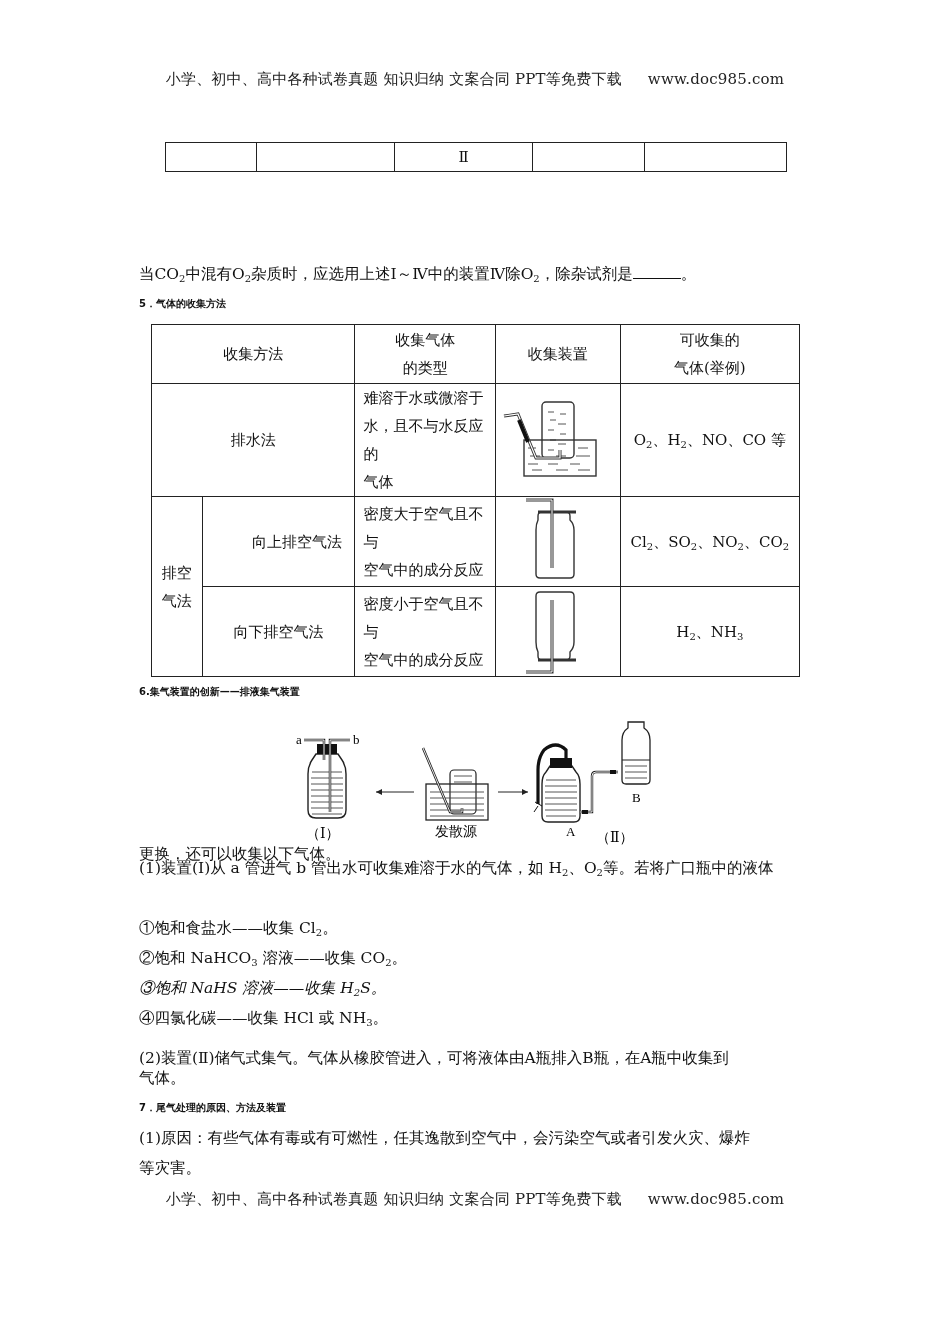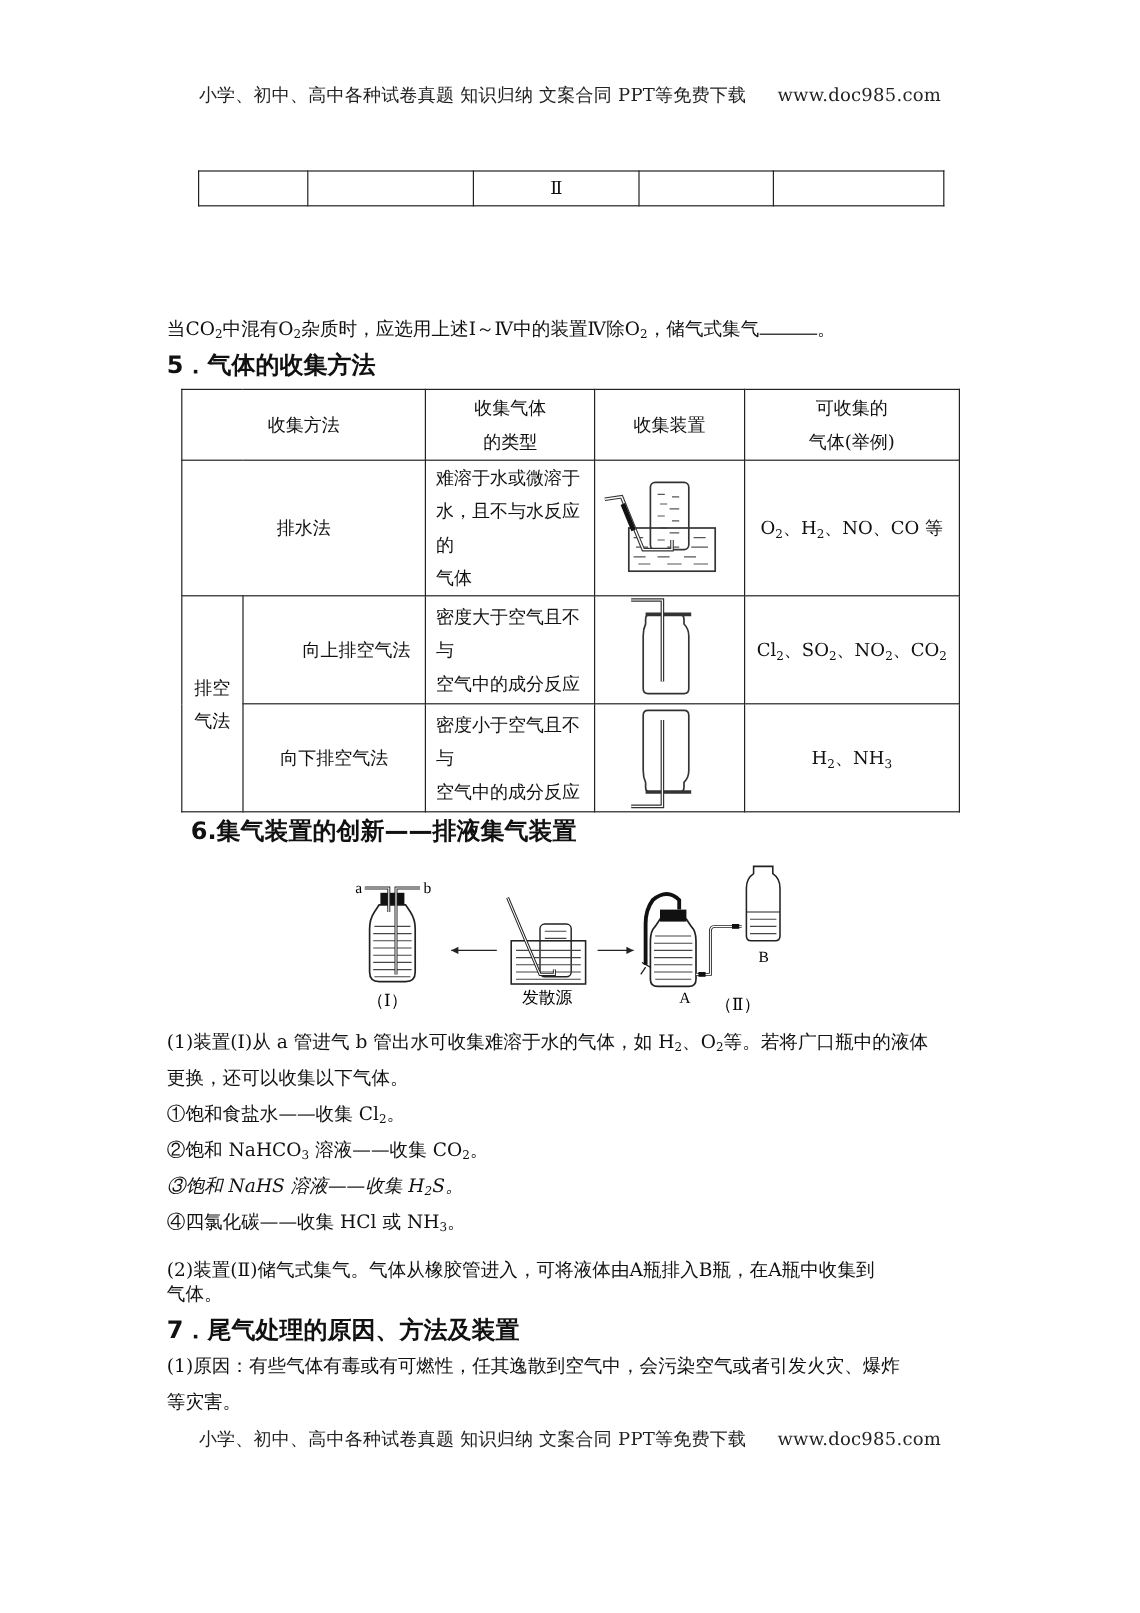--- a/index.html
+++ b/index.html
@@ -2,21 +2,21 @@
 <html><head>
 <meta charset="utf-8">
 <style>
   html, body { margin:0; padding:0; background:#ffffff; }
   body { width:950px; height:1344px; position:relative; overflow:hidden;
          font-family:"DejaVu Serif","Liberation Serif",serif; color:#111; }
   .abs { position:absolute; }
   .hdr { left:0; width:950px; text-align:center; font-size:15px; color:#222; letter-spacing:0.2px; }
   .hdr .url { margin-left:26px; }
   .line { left:139px; font-size:15.5px; line-height:20px; white-space:nowrap; }
-  .bold { font-family:"DejaVu Sans","Liberation Sans",sans-serif; font-weight:bold; font-size:20px; }
+  .bold { font-family:"DejaVu Sans","Liberation Sans",sans-serif; font-weight:bold; font-size:10px; }
   sub { font-size:10px; vertical-align:-3px; line-height:0; }
   table { border-collapse:collapse; }
   td { border:1.3px solid #222; font-size:15px; line-height:28px; padding:0 8px; vertical-align:middle; }
   td.c { text-align:center; }
   td.l { text-align:left; }
   .t1 td { line-height:28px; }
   .blank { display:inline-block; width:48px; border-bottom:1px solid #111; height:14px; vertical-align:baseline; }
   svg { display:block; }
 </style>
 </head>
@@ -32,21 +32,21 @@
     <td style="width:74px;"></td>
     <td style="width:122px;"></td>
     <td class="c" style="width:122px;">Ⅱ</td>
     <td style="width:95px;"></td>
     <td style="width:126px;"></td>
   </tr>
 </tbody>
   </table>
 
 <div class="abs line" style="top:264px;">
-  <span>当CO</span><sub>2</sub><span>中混有O</span><sub>2</sub><span>杂质时，应选用上述Ⅰ～Ⅳ中的装置Ⅳ除O</span><sub>2</sub><span>，储气式集气</span><span class="blank"></span><span>。</span>
+  <span>当CO</span><sub>2</sub><span>中混有O</span><sub>2</sub><span>杂质时，应选用上述Ⅰ～Ⅳ中的装置Ⅳ除O</span><sub>2</sub><span>，除杂试剂是</span><span class="blank"></span><span>。</span>
 </div>
 
 <div class="abs line bold" style="top:294px;">5．气体的收集方法</div>
 
 <table class="abs" style="left:151px; top:324px; width:649px;">
   <tbody>
       <tr style="height:59px;">
     <td class="c" colspan="2" style="width:156px;">收集方法</td>
     <td class="c" style="width:125px;"><span>收集气体</span><br><span>的类型</span></td>
     <td class="c" style="width:108px;">收集装置</td>
@@ -113,21 +113,21 @@
         <line x1="42" y1="72" x2="80" y2="72" stroke="#333" stroke-width="3"></line>
         <path d="M56 12 L56 84 L30 84" fill="none" stroke="#333" stroke-width="3"></path>
         <path d="M56 12 L56 84 L30 84" fill="none" stroke="#fff" stroke-width="1"></path>
       </svg>
     </td>
     <td class="c">H<sub>2</sub>、NH<sub>3</sub></td>
   </tr>
 </tbody>
   </table>
 
-<div class="abs line bold" style="top:682px;margin-left:20px;">6.集气装置的创新——排液集气装置</div>
+<div class="abs line bold" style="top:682px;">6.集气装置的创新——排液集气装置</div>
 
 <div class="abs" style="left:292px; top:714px;">
   <svg width="380" height="132" viewBox="0 0 380 132">
 
     <g>
       <path d="M24 40 L20 46 Q16 52 16 60 L16 96 Q16 104 24 104 L46 104 Q54 104 54 96 L54 60 Q54 52 50 46 L46 40 Z" fill="#fff" stroke="#222" stroke-width="1.4"></path>
       <rect x="25" y="30" width="20" height="10" fill="#111"></rect>
       <g stroke="#444" stroke-width="0.9">
         <line x1="20" y1="58" x2="50" y2="58"></line>
           <line x1="19" y1="64" x2="51" y2="64"></line>
@@ -196,21 +196,21 @@
           <line x1="333" y1="64" x2="355" y2="64"></line>
       </g>
       <text x="340" y="88" font-size="13" font-family="Liberation Serif, serif">B</text>
       <text x="274" y="122" font-size="13" font-family="Liberation Serif, serif">A</text>
       <text x="304" y="128" font-size="14" font-family="DejaVu Serif, serif">（Ⅱ）</text>
     </g>
   </svg>
 </div>
 
 <div class="abs line" style="top:858px;">(1)装置(Ⅰ)从 a 管进气 b 管出水可收集难溶于水的气体，如 H<sub>2</sub>、O<sub>2</sub>等。若将广口瓶中的液体</div>
-<div class="abs line" style="top:888px;text-align:center;">更换，还可以收集以下气体。</div>
+<div class="abs line" style="top:844px;text-align:center;">更换，还可以收集以下气体。</div>
 <div class="abs line" style="top:918px;">①饱和食盐水——收集 Cl<sub>2</sub>。</div>
 <div class="abs line" style="top:948px;">②饱和 NaHCO<sub>3</sub> 溶液——收集 CO<sub>2</sub>。</div>
 <div class="abs line" style="top:978px;font-style:italic;">③饱和 NaHS 溶液——收集 H<sub>2</sub>S。</div>
 <div class="abs line" style="top:1008px;">④四氯化碳——收集 HCl 或 NH<sub>3</sub>。</div>
 <div class="abs line" style="top:1038px;margin-top:10px;">(2)装置(Ⅱ)储气式集气。气体从橡胶管进入，可将液体由A瓶排入B瓶，在A瓶中收集到</div>
 <div class="abs line" style="top:1068px;">气体。</div>
 
 <div class="abs line bold" style="top:1098px;">7．尾气处理的原因、方法及装置</div>
 <div class="abs line" style="top:1128px;">(1)原因：有些气体有毒或有可燃性，任其逸散到空气中，会污染空气或者引发火灾、爆炸</div>
 <div class="abs line" style="top:1158px;">等灾害。</div>

